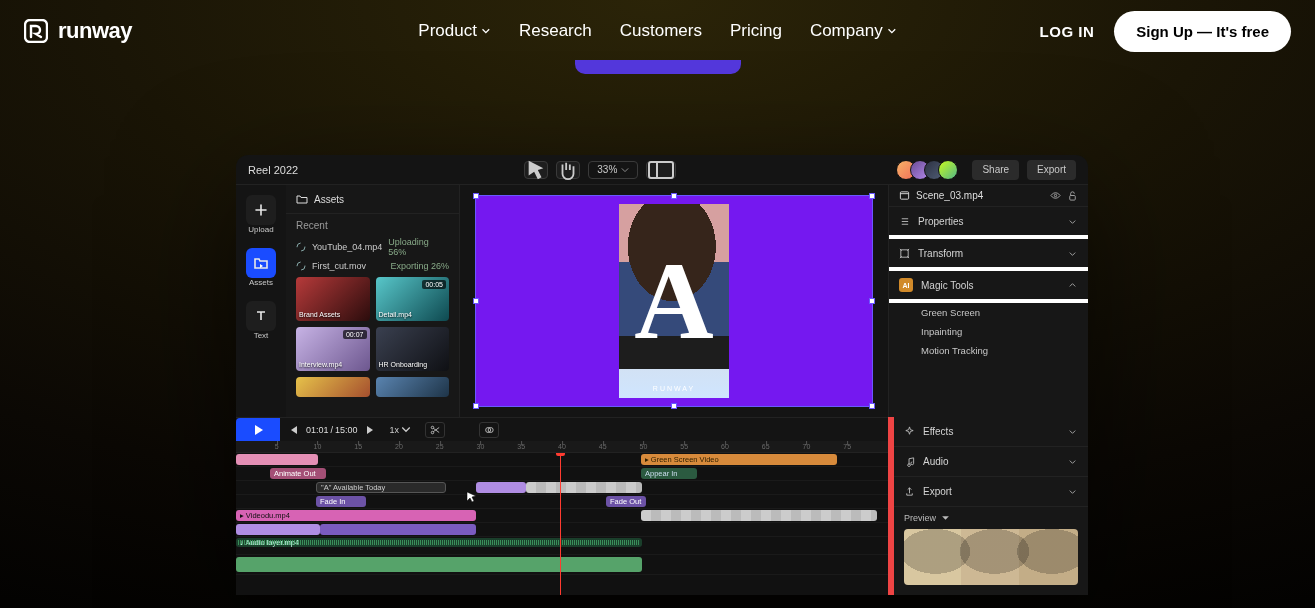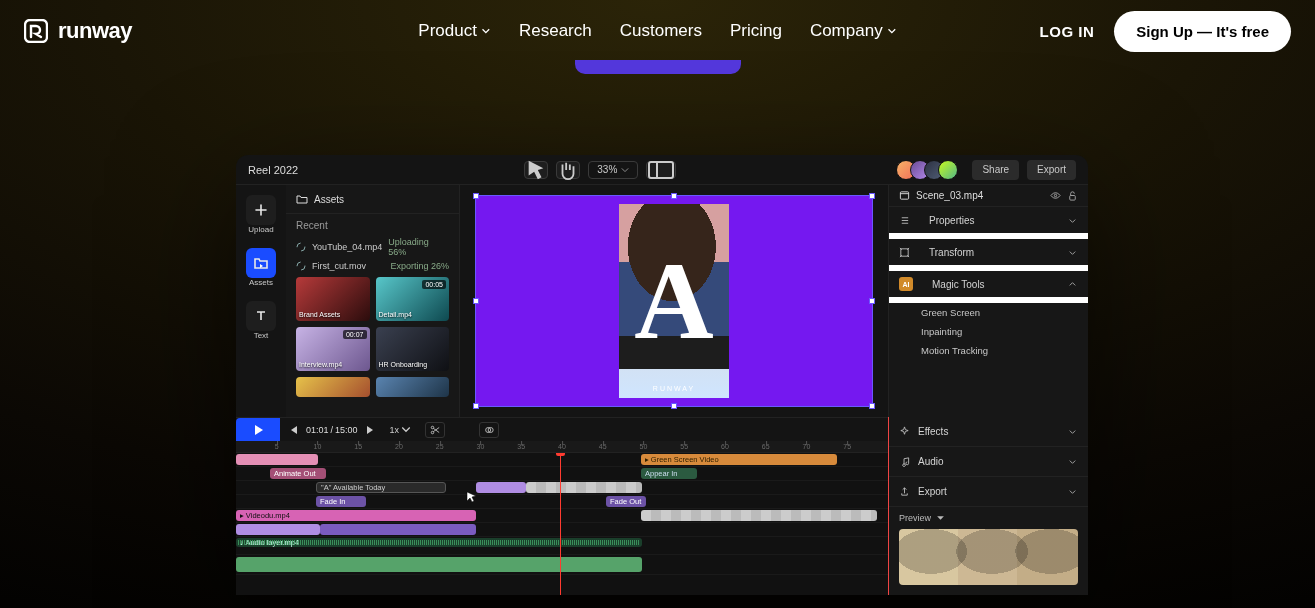--- a/index.html
+++ b/index.html
@@ -83,21 +83,21 @@
 .poster-person{position:absolute;inset:0;background:radial-gradient(40% 28% at 48% 22%,#36251b 0% 100%,#0000 100%),linear-gradient(180deg,#d6a0a0 30%,#354a7a 30% 68%,#1d1d1d 68% 85%,#0000 85%);}
 .poster-A{position:absolute;inset:0;display:flex;align-items:center;justify-content:center;font-size:110px;font-weight:800;color:#fff;line-height:1;font-family:Georgia,serif;}
 .poster-label{position:absolute;bottom:6px;font-size:7px;letter-spacing:2px;color:#fff;}
 
 
 .inspector{background:#171717;border-left:1px solid #222;display:flex;flex-direction:column;font-size:10px;}
 .ins-head{height:22px;display:flex;align-items:center;gap:6px;padding:0 10px;border-bottom:1px solid #222;color:#ddd;}
 .ins-head svg{width:11px;height:11px;stroke:#ddd;fill:none;}
 .ins-head .sp{flex:1;}
 .ins-head .eye,.ins-head .lock,.ins-row .chv{width:11px;height:11px;stroke:#aaa;fill:none;}
-.ins-row{height:32px;display:flex;align-items:center;gap:19px;padding:0 10px;border-bottom:6px solid #ffffff;cursor:pointer;color:#d4d4d4;}
+.ins-row{height:32px;display:flex;align-items:center;gap:8px;padding:0 10px;border-bottom:4px solid #ffffff;cursor:pointer;color:#d4d4d4;}
 .ins-row svg.lead{width:11px;height:11px;stroke:#bbb;fill:none;}
 .ins-row .sp{flex:1;}
 .ins-row.ai .badge{width:14px;height:14px;border-radius:3px;background:#d18a2a;color:#fff;font-size:7px;display:flex;align-items:center;justify-content:center;font-weight:700;}
 .magic-list{padding:4px 10px 8px 32px;display:flex;flex-direction:column;gap:8px;font-size:9.5px;color:#c8c8c8;}
 .magic-list div{cursor:pointer;}
 
 
 .transport{height:24px;display:flex;align-items:center;padding:0 0 0 0;border-top:1px solid #222;background:#141414;position:relative;}
 .play-big{width:44px;height:24px;background:#1a4cff;display:flex;align-items:center;justify-content:center;border-radius:4px 0 0 0;}
 .play-big svg{width:12px;height:12px;fill:#fff;}
@@ -134,21 +134,21 @@
 .clip.teal{background:#84cfc0;}
 .clip.green{background:#56a36a;color:#fff;}
 .clip.frames{background:repeating-linear-gradient(90deg,#ccc 0 10px,#bbb 10px 20px);}
 .clip.wave{background:linear-gradient(#1a3f2b,#1a3f2b);position:relative;color:#cfe;}
 .clip.wave:after{content:"";position:absolute;inset:2px;background:repeating-linear-gradient(90deg,#47b06d 0 1px,transparent 1px 2px);opacity:.7;}
 .playhead{position:absolute;top:0;bottom:0;width:1px;background:#ff3b30;z-index:5;}
 .playhead:before{content:"";position:absolute;top:-6px;left:-4px;width:9px;height:9px;background:#ff3b30;border-radius:2px;}
 .cursor-tl{position:absolute;width:12px;height:12px;z-index:6;}
 
 
-.inspector-bottom{position:absolute;right:0;top:262px;width:200px;bottom:0;background:#171717;border-left:1px solid #ef4444;display:flex;flex-direction:column;}
+.inspector-bottom{position:absolute;right:0;top:262px;width:200px;bottom:0;background:#171717;border-left:6px solid #ef4444;display:flex;flex-direction:column;}
 .ib-row{height:30px;display:flex;align-items:center;gap:8px;padding:0 10px;border-bottom:1px solid #222;font-size:10px;color:#d4d4d4;cursor:pointer;}
 .ib-row svg.lead{width:11px;height:11px;stroke:#bbb;fill:none;}
 .ib-row .sp{flex:1;}
 .ib-row svg.chv{width:11px;height:11px;stroke:#aaa;fill:none;}
 .preview-row{padding:6px 10px;display:flex;align-items:center;gap:5px;font-size:9px;color:#bbb;}
 .preview-row svg{width:9px;height:9px;fill:#bbb;}
 .preview-img{margin:0 10px;height:56px;border-radius:4px;background:linear-gradient(90deg,#d8c7a0 0 33%,#cdb894 33% 66%,#c3ad87 66% 100%);position:relative;}
 .preview-img:before{content:"";position:absolute;inset:0;background:radial-gradient(20% 40% at 18% 40%,#0003 0 100%,#0000 0),radial-gradient(20% 40% at 52% 40%,#0003 0 100%,#0000 0),radial-gradient(20% 40% at 85% 40%,#0003 0 100%,#0000 0);}
 
 </style>

